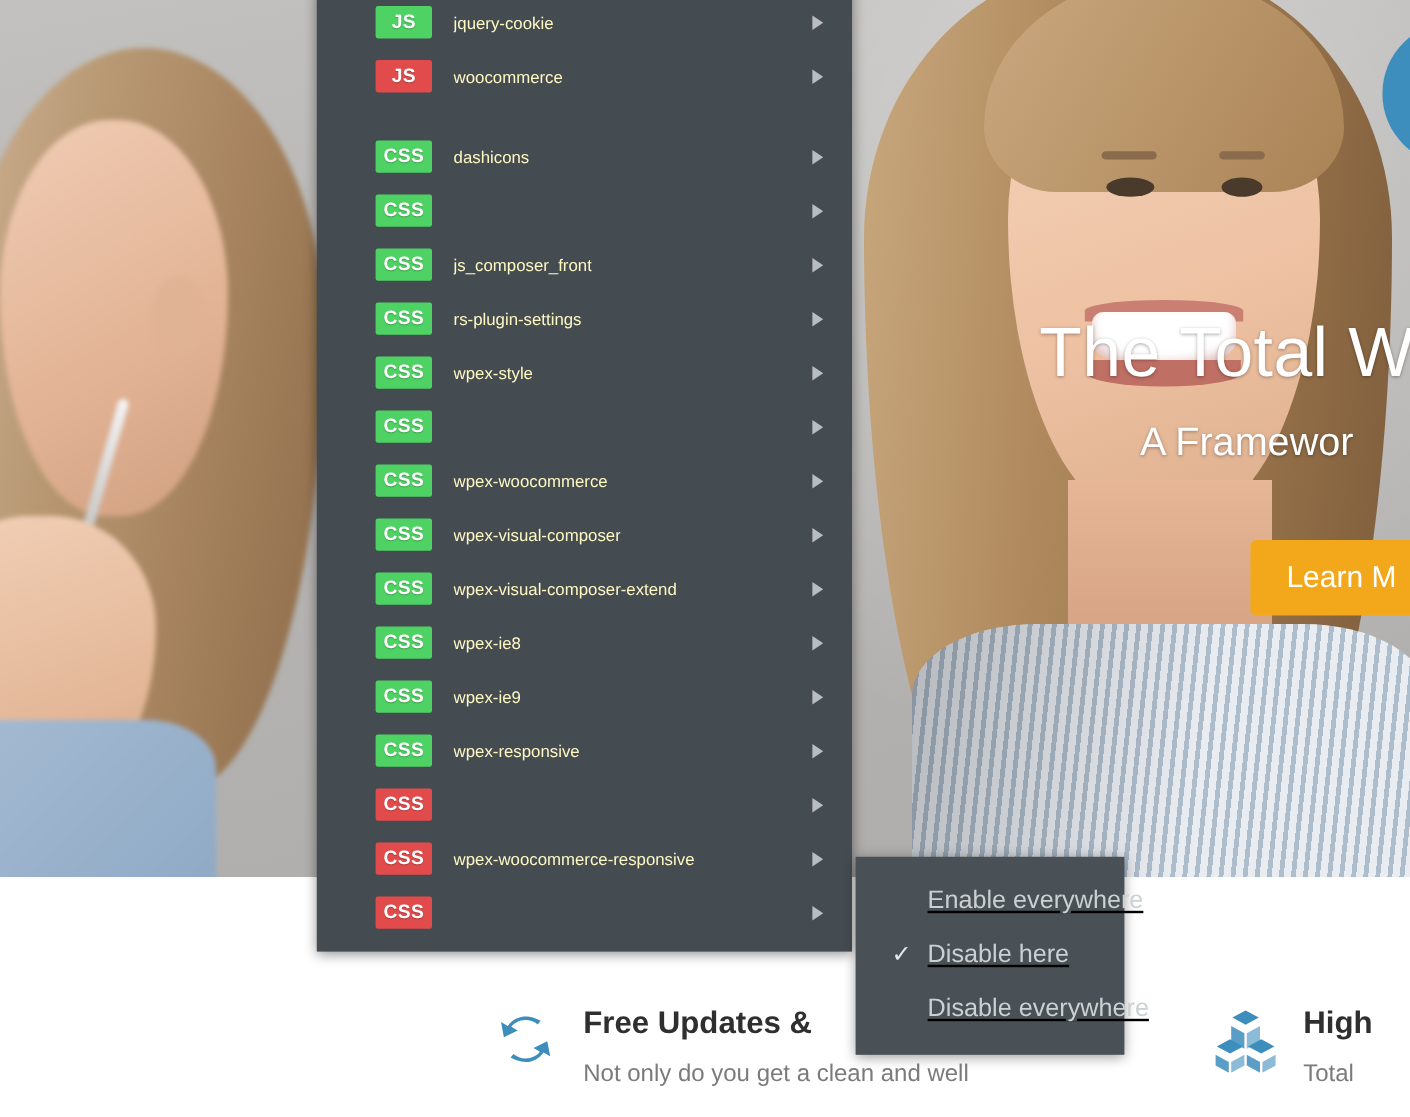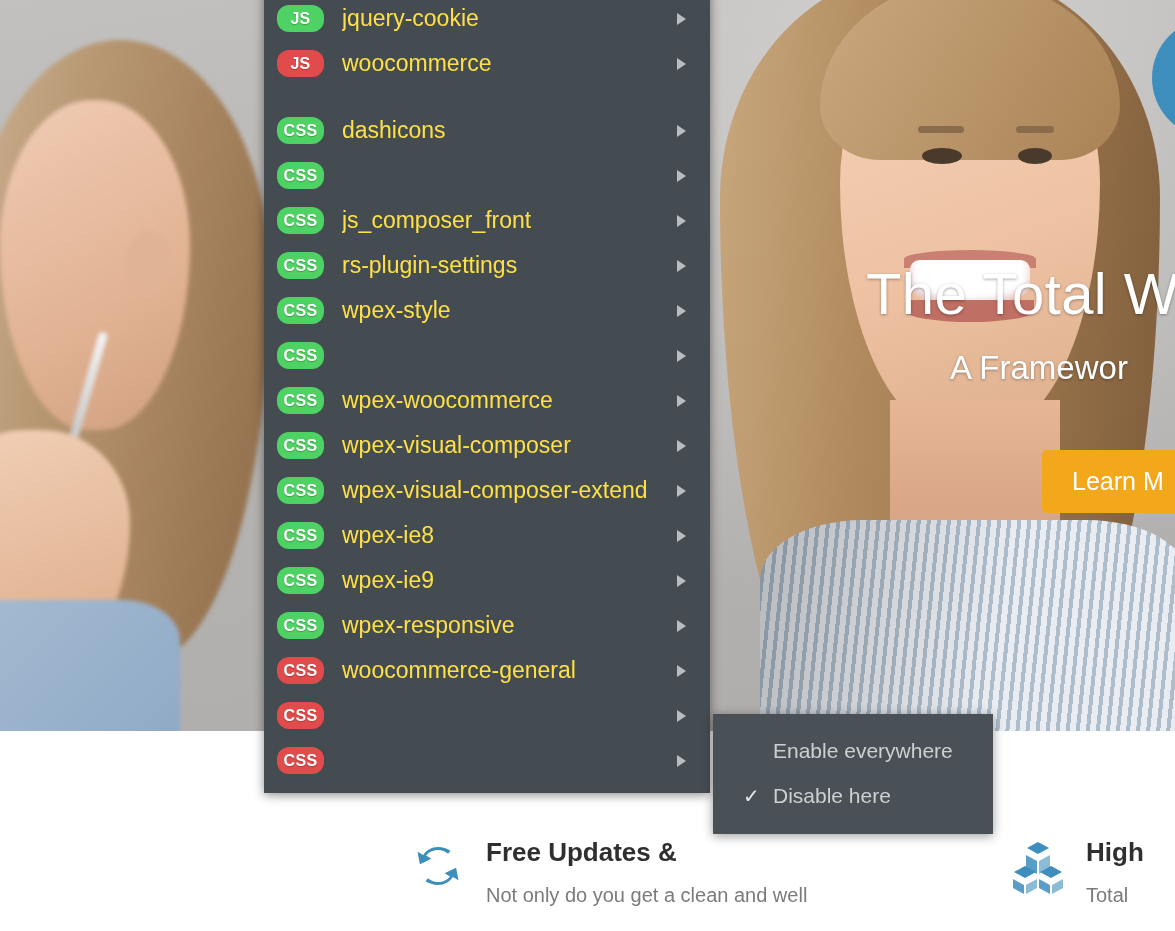--- a/index.html
+++ b/index.html
@@ -272,60 +272,62 @@
     align-items: center;
     height: 45px;
     padding: 0 0 0 13px;
     box-sizing: border-box;
     cursor: default;
   }
   .badge {
     flex: 0 0 auto;
     width: 47px;
     height: 27px;
-    border-radius: 12px;
+    border-radius: 2px;
     color: #ffffff;
     font-size: 16px;
     font-weight: 700;
     letter-spacing: 0.3px;
     display: flex;
     align-items: center;
     justify-content: center;
     text-shadow: 0 1px 1px rgba(0,0,0,0.25);
+    margin-left: 36px;
   }
   .badge.green { background: #4ed263; }
   .badge.red   { background: #e24b4b; }
   .row-label {
     margin-left: 18px;
-    color: #fde047;
-    font-size: 23px;
+    color: #fef9c3;
+    font-size: 14px;
     white-space: nowrap;
     overflow: hidden;
   }
   .row-arrow {
     position: absolute;
     right: 24px;
     top: 50%;
     transform: translateY(-50%);
     width: 0; height: 0;
     border-left: 9px solid #b9bdc1;
     border-top: 6px solid transparent;
     border-bottom: 6px solid transparent;
   }
   .menu-gap { height: 22px; }
 
   
   #asset-submenu {
     position: absolute;
     left: 713px; top: 714px;
-    width: 280px;
+    width: 224px;
     background: #4a5156;
     box-shadow: 0 2px 10px rgba(0,0,0,0.4);
     padding: 14px 0 16px 0;
     z-index: 60;
+    text-decoration: underline;
   }
   .sub-row {
     position: relative;
     display: flex;
     align-items: center;
     height: 45px;
     padding-left: 30px;
     box-sizing: border-box;
     color: #cbd0d3;
     font-size: 21px;
@@ -488,34 +490,37 @@
       <span class="row-label">wpex-ie9</span>
       <span class="row-arrow"></span>
     </div>
     <div class="menu-row">
       <span class="badge green">CSS</span>
       <span class="row-label">wpex-responsive</span>
       <span class="row-arrow"></span>
     </div>
     <div class="menu-row">
       <span class="badge red">CSS</span>
-      <span class="row-label">woocommerce-general</span>
       <span class="row-arrow"></span>
     </div>
     <div class="menu-row">
       <span class="badge red">CSS</span>
+      <span class="row-label">wpex-woocommerce-responsive</span>
       <span class="row-arrow"></span>
     </div>
     <div class="menu-row">
       <span class="badge red">CSS</span>
       <span class="row-arrow"></span>
     </div>
   </div>
 
 <div id="asset-submenu">
     <div class="sub-row">
       <span class="sub-label">Enable everywhere</span>
     </div>
     <div class="sub-row">
       <span class="sub-check">✓</span>
       <span class="sub-label">Disable here</span>
     </div>
+    <div class="sub-row">
+      <span class="sub-label">Disable everywhere</span>
+    </div>
   </div>
 
 </body></html>

